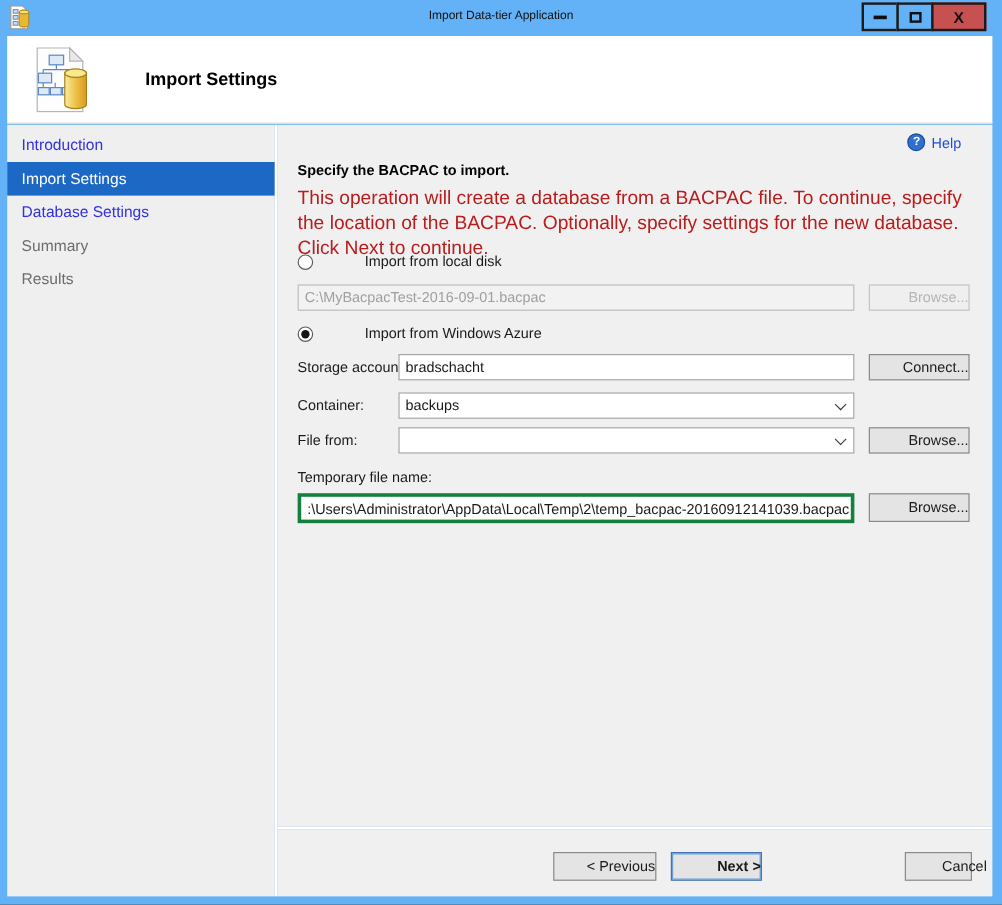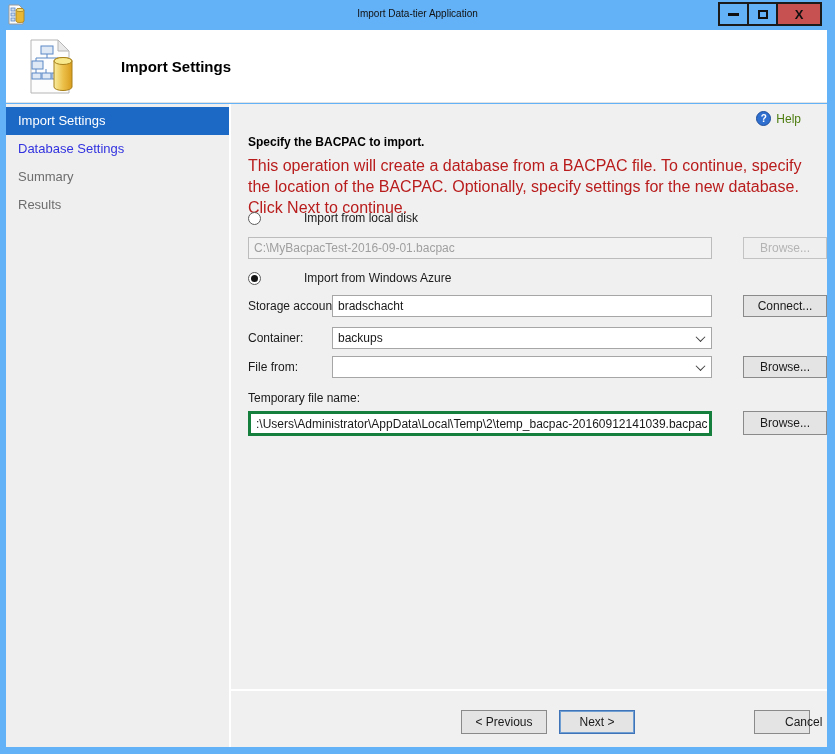--- a/index.html
+++ b/index.html
@@ -39,21 +39,21 @@
   .nav-item{height:28px;line-height:28px;padding-left:12px;font-size:13px;cursor:default;}
   .nav-item.link{color:#3232e0;}
   .nav-item.selected{background:#1c68c5;color:#ffffff;}
   .nav-item.disabled{color:#6d6d6d;}
 
   
   .help{position:absolute;top:7px;right:26px;display:flex;align-items:center;cursor:default;}
   .help-icon{width:15px;height:15px;border-radius:50%;background:#2f6fd0;
     border:1px solid #1d4e9b;color:#fff;font-size:10px;font-weight:700;display:flex;
     align-items:center;justify-content:center;margin-right:5px;}
-  .help-label{font-size:12px;color:#4d7c0f;}
+  .help-label{font-size:12px;color:#1d4ed8;}
 
   .heading{position:absolute;left:17px;top:31px;font-size:12px;font-weight:700;color:#000;}
   .para{position:absolute;left:17px;top:51px;width:568px;font-size:16px;color:#b91c1c;line-height:1.32;}
 
   
   .radio-row{position:absolute;left:17px;display:flex;align-items:center;gap:36px;}
   .radio{width:13px;height:13px;border-radius:50%;border:1px solid #5c5c5c;background:#fff;
     margin-right:7px;position:relative;flex:0 0 13px;}
   .radio.on::after{content:"";position:absolute;left:2px;top:2px;width:7px;height:7px;
     border-radius:50%;background:#141414;}
@@ -68,23 +68,23 @@
   .chev-box{position:absolute;right:1px;top:1px;width:19px;height:18px;display:flex;
     align-items:center;justify-content:center;background:#fff;cursor:default;}
   .chev{width:7px;height:7px;border-right:1.6px solid #3f3f3f;border-bottom:1.6px solid #3f3f3f;
     transform:rotate(45deg) translate(-1px,-1px);}
   .caret{display:inline-block;width:1px;height:13px;background:#000;vertical-align:middle;margin-left:1px;}
 
   .form-label{position:absolute;font-size:12px;color:#1a1a1a;}
 
   
   .btn{position:absolute;height:24px;background:#e4e4e4;border:1px solid #8a8a8a;
-    font-size:12px;color:#1a1a1a;text-align:center;padding:0;cursor:default;margin-left:19px;}
+    font-size:12px;color:#1a1a1a;text-align:right;padding:0;cursor:default;}
   .btn.disabled{background:#efefef;border-color:#c3c3c3;color:#b4b4b4;}
-  .btn.default{border:1px solid #3f74b8;box-shadow:inset 0 0 0 1px #6f9fd2;}
+  .btn.default{border:1px solid #3f74b8;box-shadow:inset 0 0 0 1px #6f9fd2;font-weight:bold;}
 
   .footer .btn{top:19px;}
 </style>
 </head>
 <body>
 
 <div class="window">
 
   <div class="titlebar">
     <svg class="titlebar-icon" viewBox="0 0 18 21">
@@ -128,20 +128,21 @@
         </linearGradient>
       </defs>
       <path d="M26 22 a9 3.5 0 0 1 18 0 v26 a9 3.5 0 0 1 -18 0 z" fill="url(#gold)" stroke="#a8801a"></path>
       <ellipse cx="35" cy="22" rx="9" ry="3.5" fill="#f7e98c" stroke="#a8801a"></ellipse>
     </svg>
     <div class="header-title">Import Settings</div>
   </div>
 
   <div class="main">
     <div class="sidebar">
+      <div class="nav-item link">Introduction</div>
       <div class="nav-item selected">Import Settings</div>
       <div class="nav-item link">Database Settings</div>
       <div class="nav-item disabled">Summary</div>
       <div class="nav-item disabled">Results</div>
     </div>
     <div class="vsep"></div>
 
     <div class="rightcol">
       <div class="content">
 

